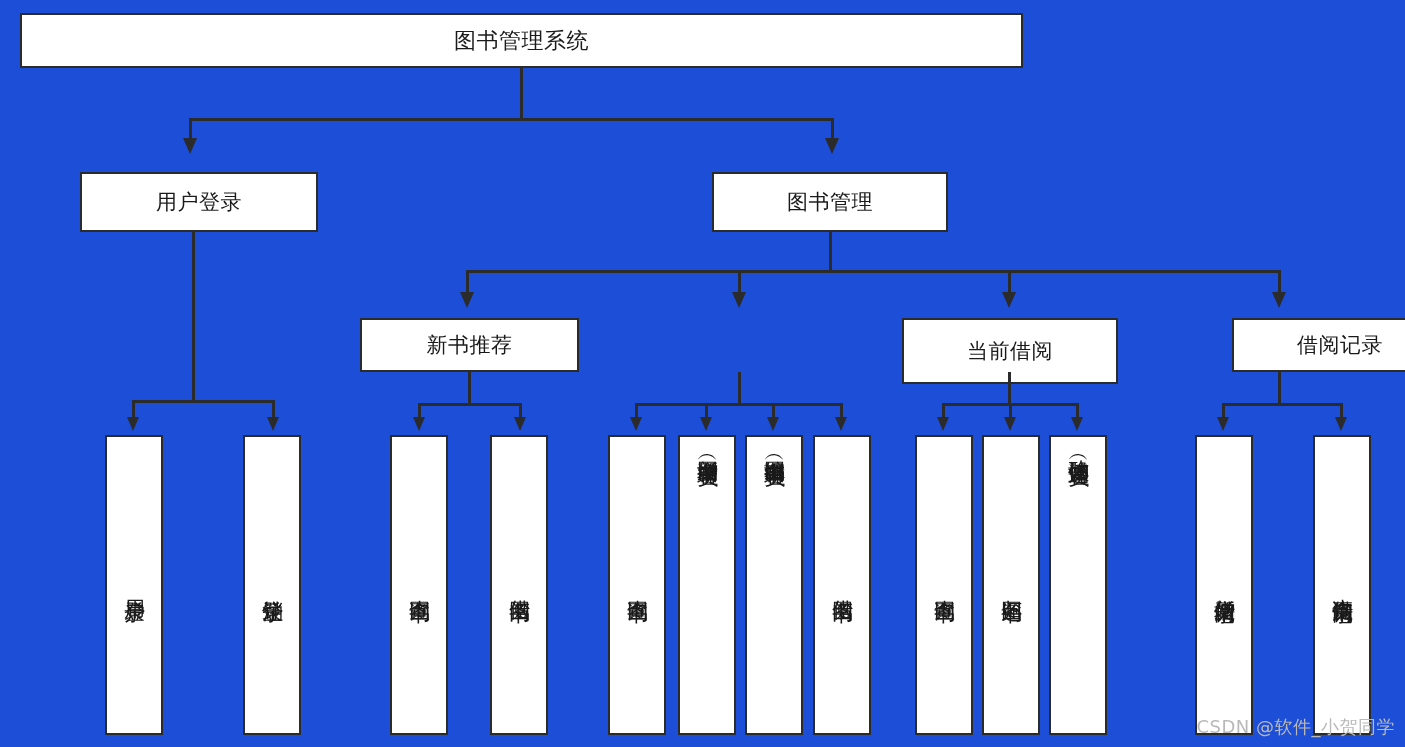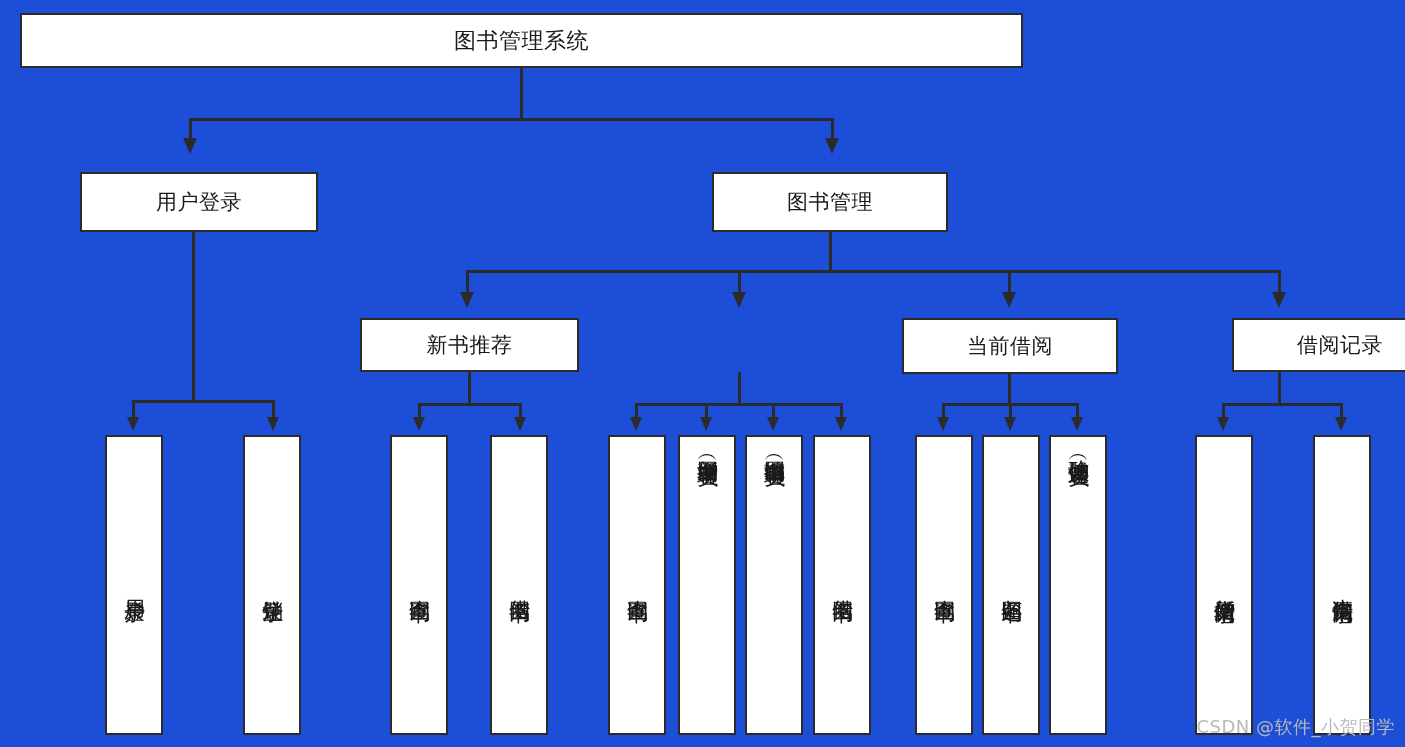--- a/index.html
+++ b/index.html
@@ -134,21 +134,21 @@
   <div class="vline" style="left:738px; top:270px; height:24px;"></div>
   <div class="arrow" style="left:732px; top:292px;"></div>
   <div class="vline" style="left:1008px; top:270px; height:24px;"></div>
   <div class="arrow" style="left:1002px; top:292px;"></div>
   <div class="vline" style="left:1278px; top:270px; height:24px;"></div>
   <div class="arrow" style="left:1272px; top:292px;"></div>
 
   <div class="node h" style="left:360px; top:318px; width:219px; height:54px;">
     <span class="label">新书推荐</span>
   </div>
-  <div class="node h" style="left:902px; top:318px; width:216px; height:56px;">
+  <div class="node h" style="left:902px; top:318px; width:216px; height:66px;">
     <span class="label">当前借阅</span>
   </div>
   <div class="node h" style="left:1232px; top:318px; width:216px; height:54px;">
     <span class="label">借阅记录</span>
   </div>
 
   <div class="vline" style="left:468px; top:372px; height:33px;"></div>
   <div class="hline" style="left:418px; top:403px; width:103px;"></div>
   <div class="vline" style="left:418px; top:403px; height:15px;"></div>
   <div class="arrow small" style="left:413px; top:417px;"></div>

